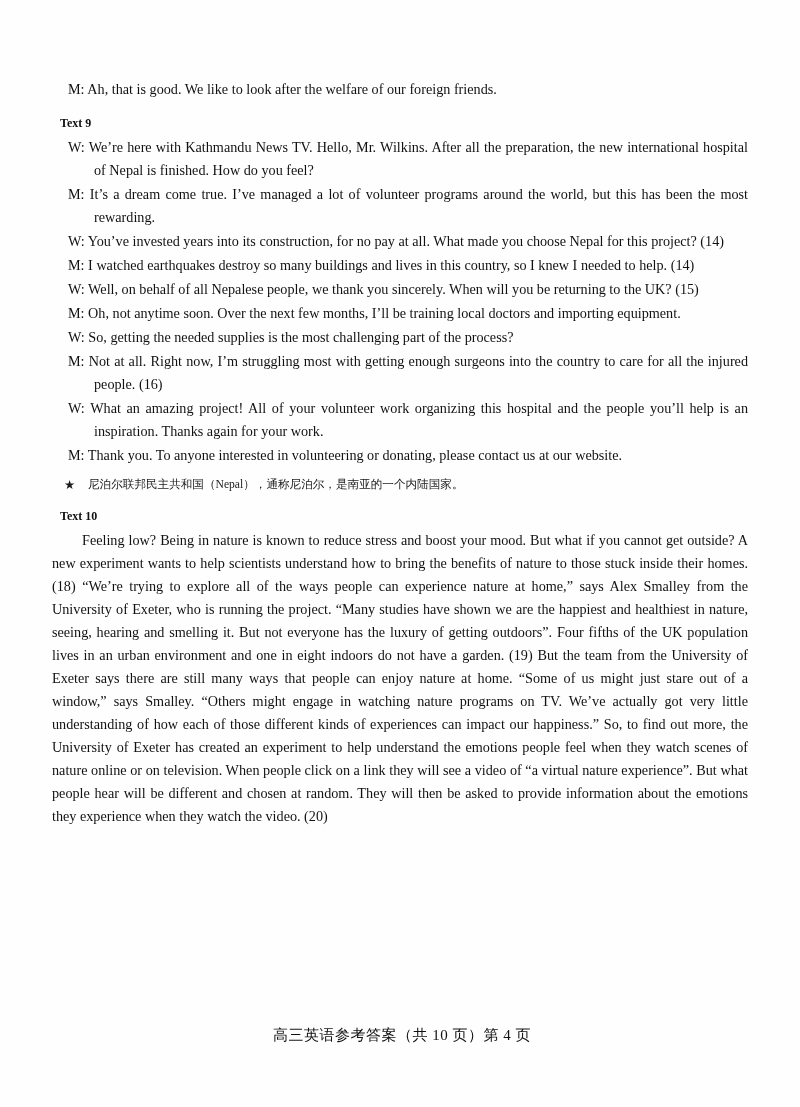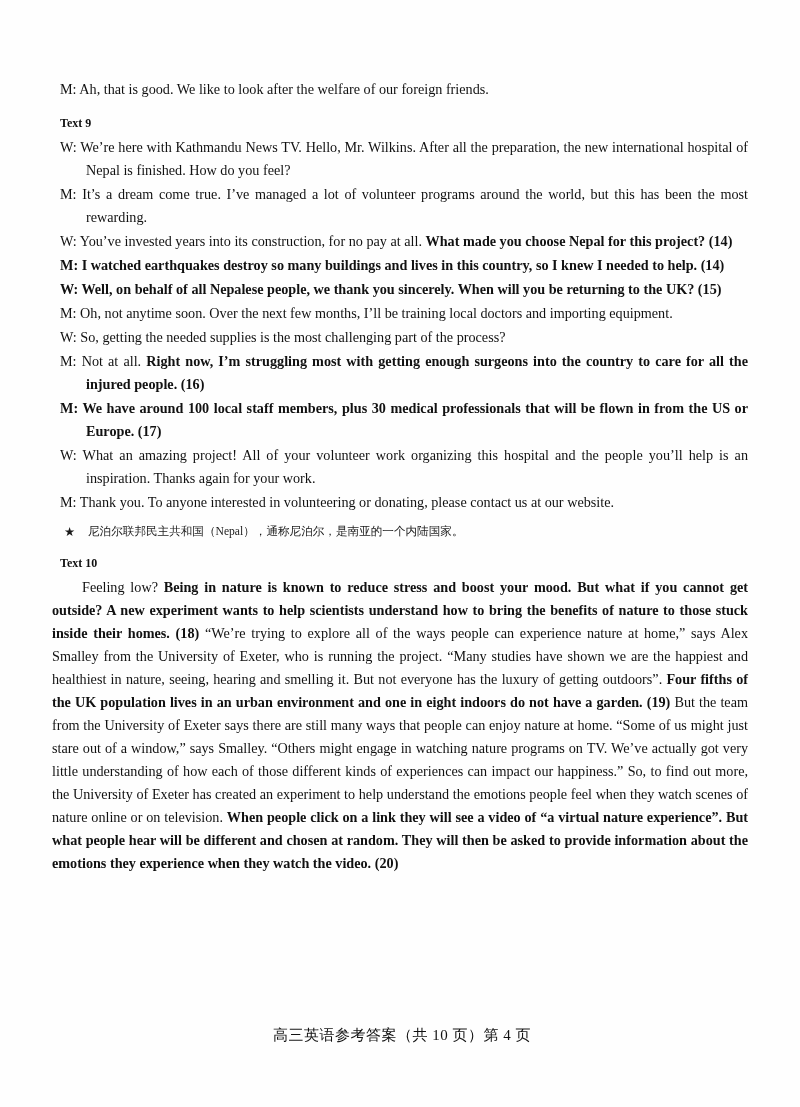--- a/index.html
+++ b/index.html
@@ -21,35 +21,35 @@
     padding: 78px 52px 20px 52px;
     background: #fefefe;
   }
   .doc-body {
     font-size: 14.2px;
     line-height: 1.62;
     text-align: justify;
     text-justify: inter-word;
   }
   .line {
-    margin: 0 0 1px 8px;
+    margin: 0 0 1px 16px;
     text-align: justify;
     text-justify: inter-word;
   }
   .hang {
     padding-left: 26px;
     text-indent: -26px;
   }
   .section-title {
     font-weight: bold;
     margin: 13px 0 3px 8px;
     font-size: 12px;
   }
   .b {
-    font-weight: bold;
+    font-weight: normal;
   }
   .note {
     margin: 9px 0 0 0;
     padding-left: 36px;
     font-size: 11.6px;
     line-height: 1.5;
     position: relative;
     color: #1a1a1a;
   }
   .note .star {
@@ -86,21 +86,20 @@
 
     <div id="t9-lines">
         <p class="line hang"><span>W: We’re here with Kathmandu News TV. Hello, Mr. Wilkins. After all the preparation, the new international hospital of Nepal is finished. How do you feel?</span></p>
         <p class="line hang"><span>M: It’s a dream come true. I’ve managed a lot of volunteer programs around the world, but this has been the most rewarding.</span></p>
         <p class="line hang"><span>W: You’ve invested years into its construction, for no pay at all. </span><span class="b">What made you choose Nepal for this project? (14)</span></p>
         <p class="line hang"><span class="b">M: I watched earthquakes destroy so many buildings and lives in this country, so I knew I needed to help. (14)</span></p>
         <p class="line hang"><span class="b">W: Well, on behalf of all Nepalese people, we thank you sincerely. When will you be returning to the UK? (15)</span></p>
         <p class="line hang"><span>M: Oh, not anytime soon. Over the next few months, I’ll be training local doctors and importing equipment.</span></p>
         <p class="line hang"><span>W: So, getting the needed supplies is the most challenging part of the process?</span></p>
         <p class="line hang"><span>M: Not at all. </span><span class="b">Right now, I’m struggling most with getting enough surgeons into the country to care for all the injured people. (16)</span></p>
-        <p class="line hang"><span class="b">M: We have around 100 local staff members, plus 30 medical professionals that will be flown in from the US or Europe. (17)</span></p>
         <p class="line hang"><span>W: What an amazing project! All of your volunteer work organizing this hospital and the people you’ll help is an inspiration. Thanks again for your work.</span></p>
         <p class="line hang"><span>M: Thank you. To anyone interested in volunteering or donating, please contact us at our website.</span></p>
       </div>
 
     <p class="note">
       <span class="star">★</span>
       <span>尼泊尔联邦民主共和国（Nepal），通称尼泊尔，是南亚的一个内陆国家。</span>
     </p>
 
     <div class="section-title">Text 10</div>

